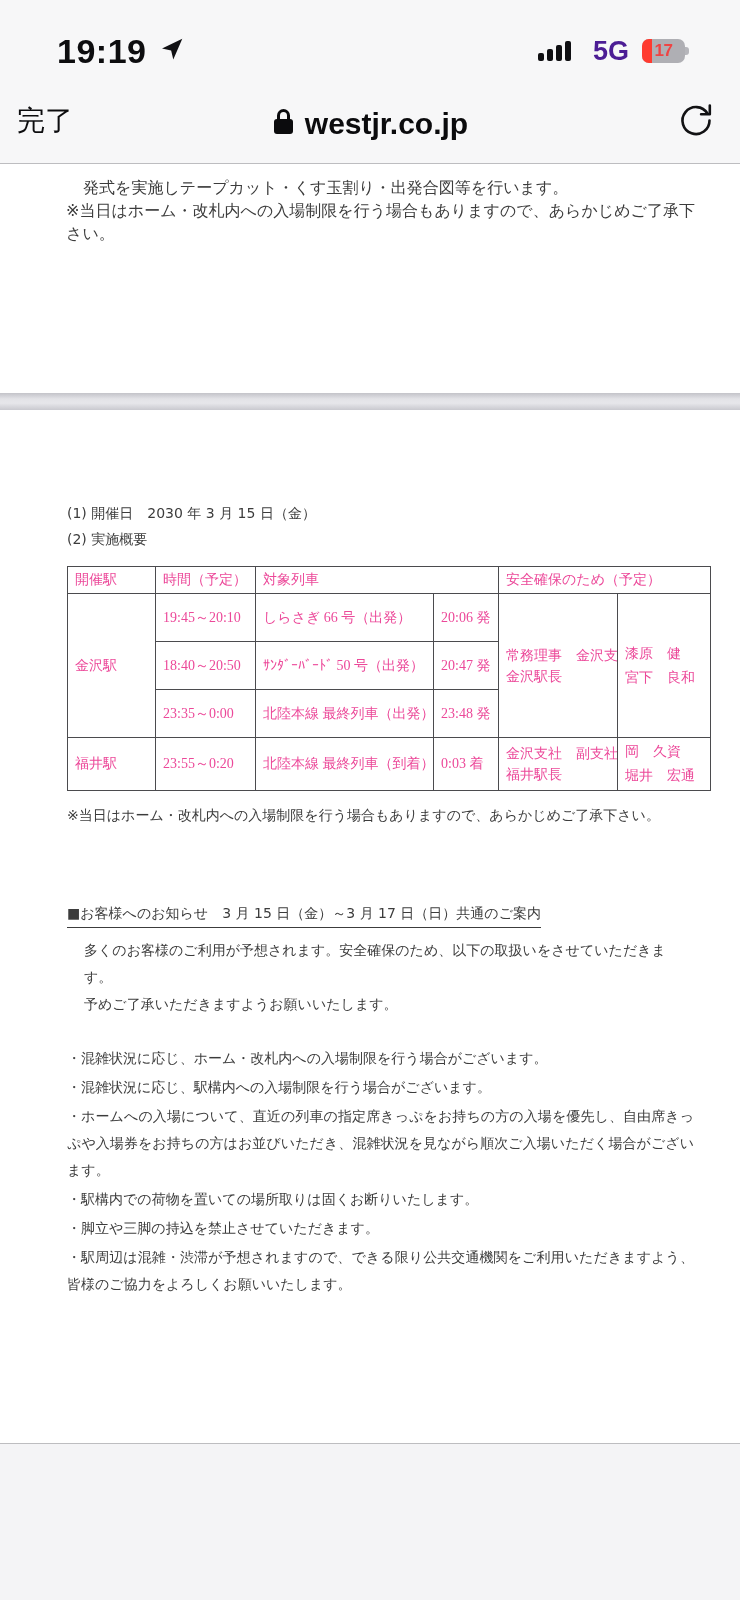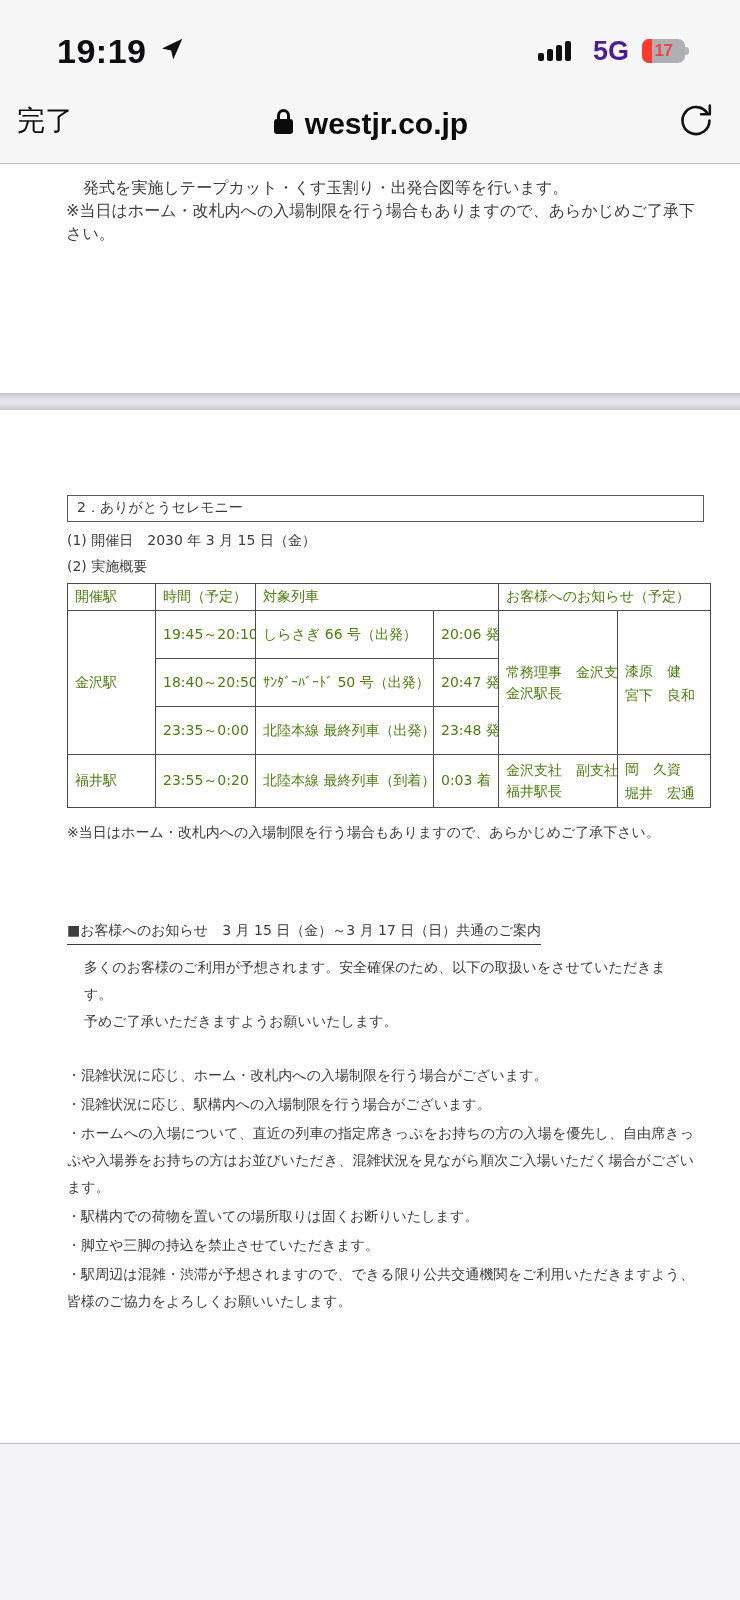--- a/index.html
+++ b/index.html
@@ -60,21 +60,21 @@
   .page2 {
     position:absolute; top:410px; left:0; right:0; height:1033px; background:#fff;
     padding:85px 46px 0 67px; font-size:14px;
   }
   .heading-box {
     border:1px solid #59595c; padding:3px 9px 4px; font-size:14px; width:637px;
   }
   .meta-line { line-height:25px; margin-top:6px; }
   .meta-line.second { margin-top:1px; }
 
-  table.sched { border-collapse:collapse; margin-top:4px; color:#4d7c0f; table-layout:fixed; width:643px; }
+  table.sched { border-collapse:collapse; margin-top:14px; color:#ec4899; table-layout:fixed; width:643px;font-family:Liberation Serif, serif; }
   table.sched td { border:1px solid #4b4b4e; padding:2px 7px; font-size:14px; vertical-align:middle; overflow:hidden; white-space:nowrap; }
   table.sched tr.hdr td { height:27px; }
   table.sched tr.r-mid td { height:48px; }
   table.sched tr.r-last td { height:50px; }
   td.role-cell { font-size:11px; line-height:21px; white-space:nowrap; }
   td.name-cell { font-size:14px; line-height:24px; }
   td.narrowkana { font-size:13px; }
 
   .table-note { margin-top:13px; line-height:23px; }
 
@@ -146,39 +146,38 @@
   </div>
 
   <div class="page1 doc-text">
     <div class="indent">発式を実施しテープカット・くす玉割り・出発合図等を行います。</div>
     <div>※当日はホーム・改札内への入場制限を行う場合もありますので、あらかじめご了承下さい。</div>
   </div>
 
   <div class="page-sep"></div>
 
   <div class="page2 doc-text">
-    <div class="heading-box">2．ありがとうセレモニー</div>
     <div class="meta-line">(1) 開催日　2030 年 3 月 15 日（金）</div>
     <div class="meta-line second">(2) 実施概要</div>
 
     <table class="sched">
       <colgroup>
         <col style="width:88px">
           <col style="width:100px">
           <col style="width:178px">
         <col style="width:65px">
           <col style="width:119px">
           <col style="width:93px">
       </colgroup>
       <tbody>
           <tr class="hdr">
         <td>開催駅</td>
         <td>時間（予定）</td>
         <td colspan="2">対象列車</td>
-        <td colspan="2">お客様へのお知らせ（予定）</td>
+        <td colspan="2">安全確保のため（予定）</td>
       </tr>
       <tr class="r-mid">
         <td rowspan="3">金沢駅</td>
         <td>19:45～20:10</td>
         <td>しらさぎ 66 号（出発）</td>
         <td>20:06 発</td>
         <td rowspan="3" class="role-cell">
           <div>常務理事　金沢支社長</div>
           <div>金沢駅長</div>
         </td>

